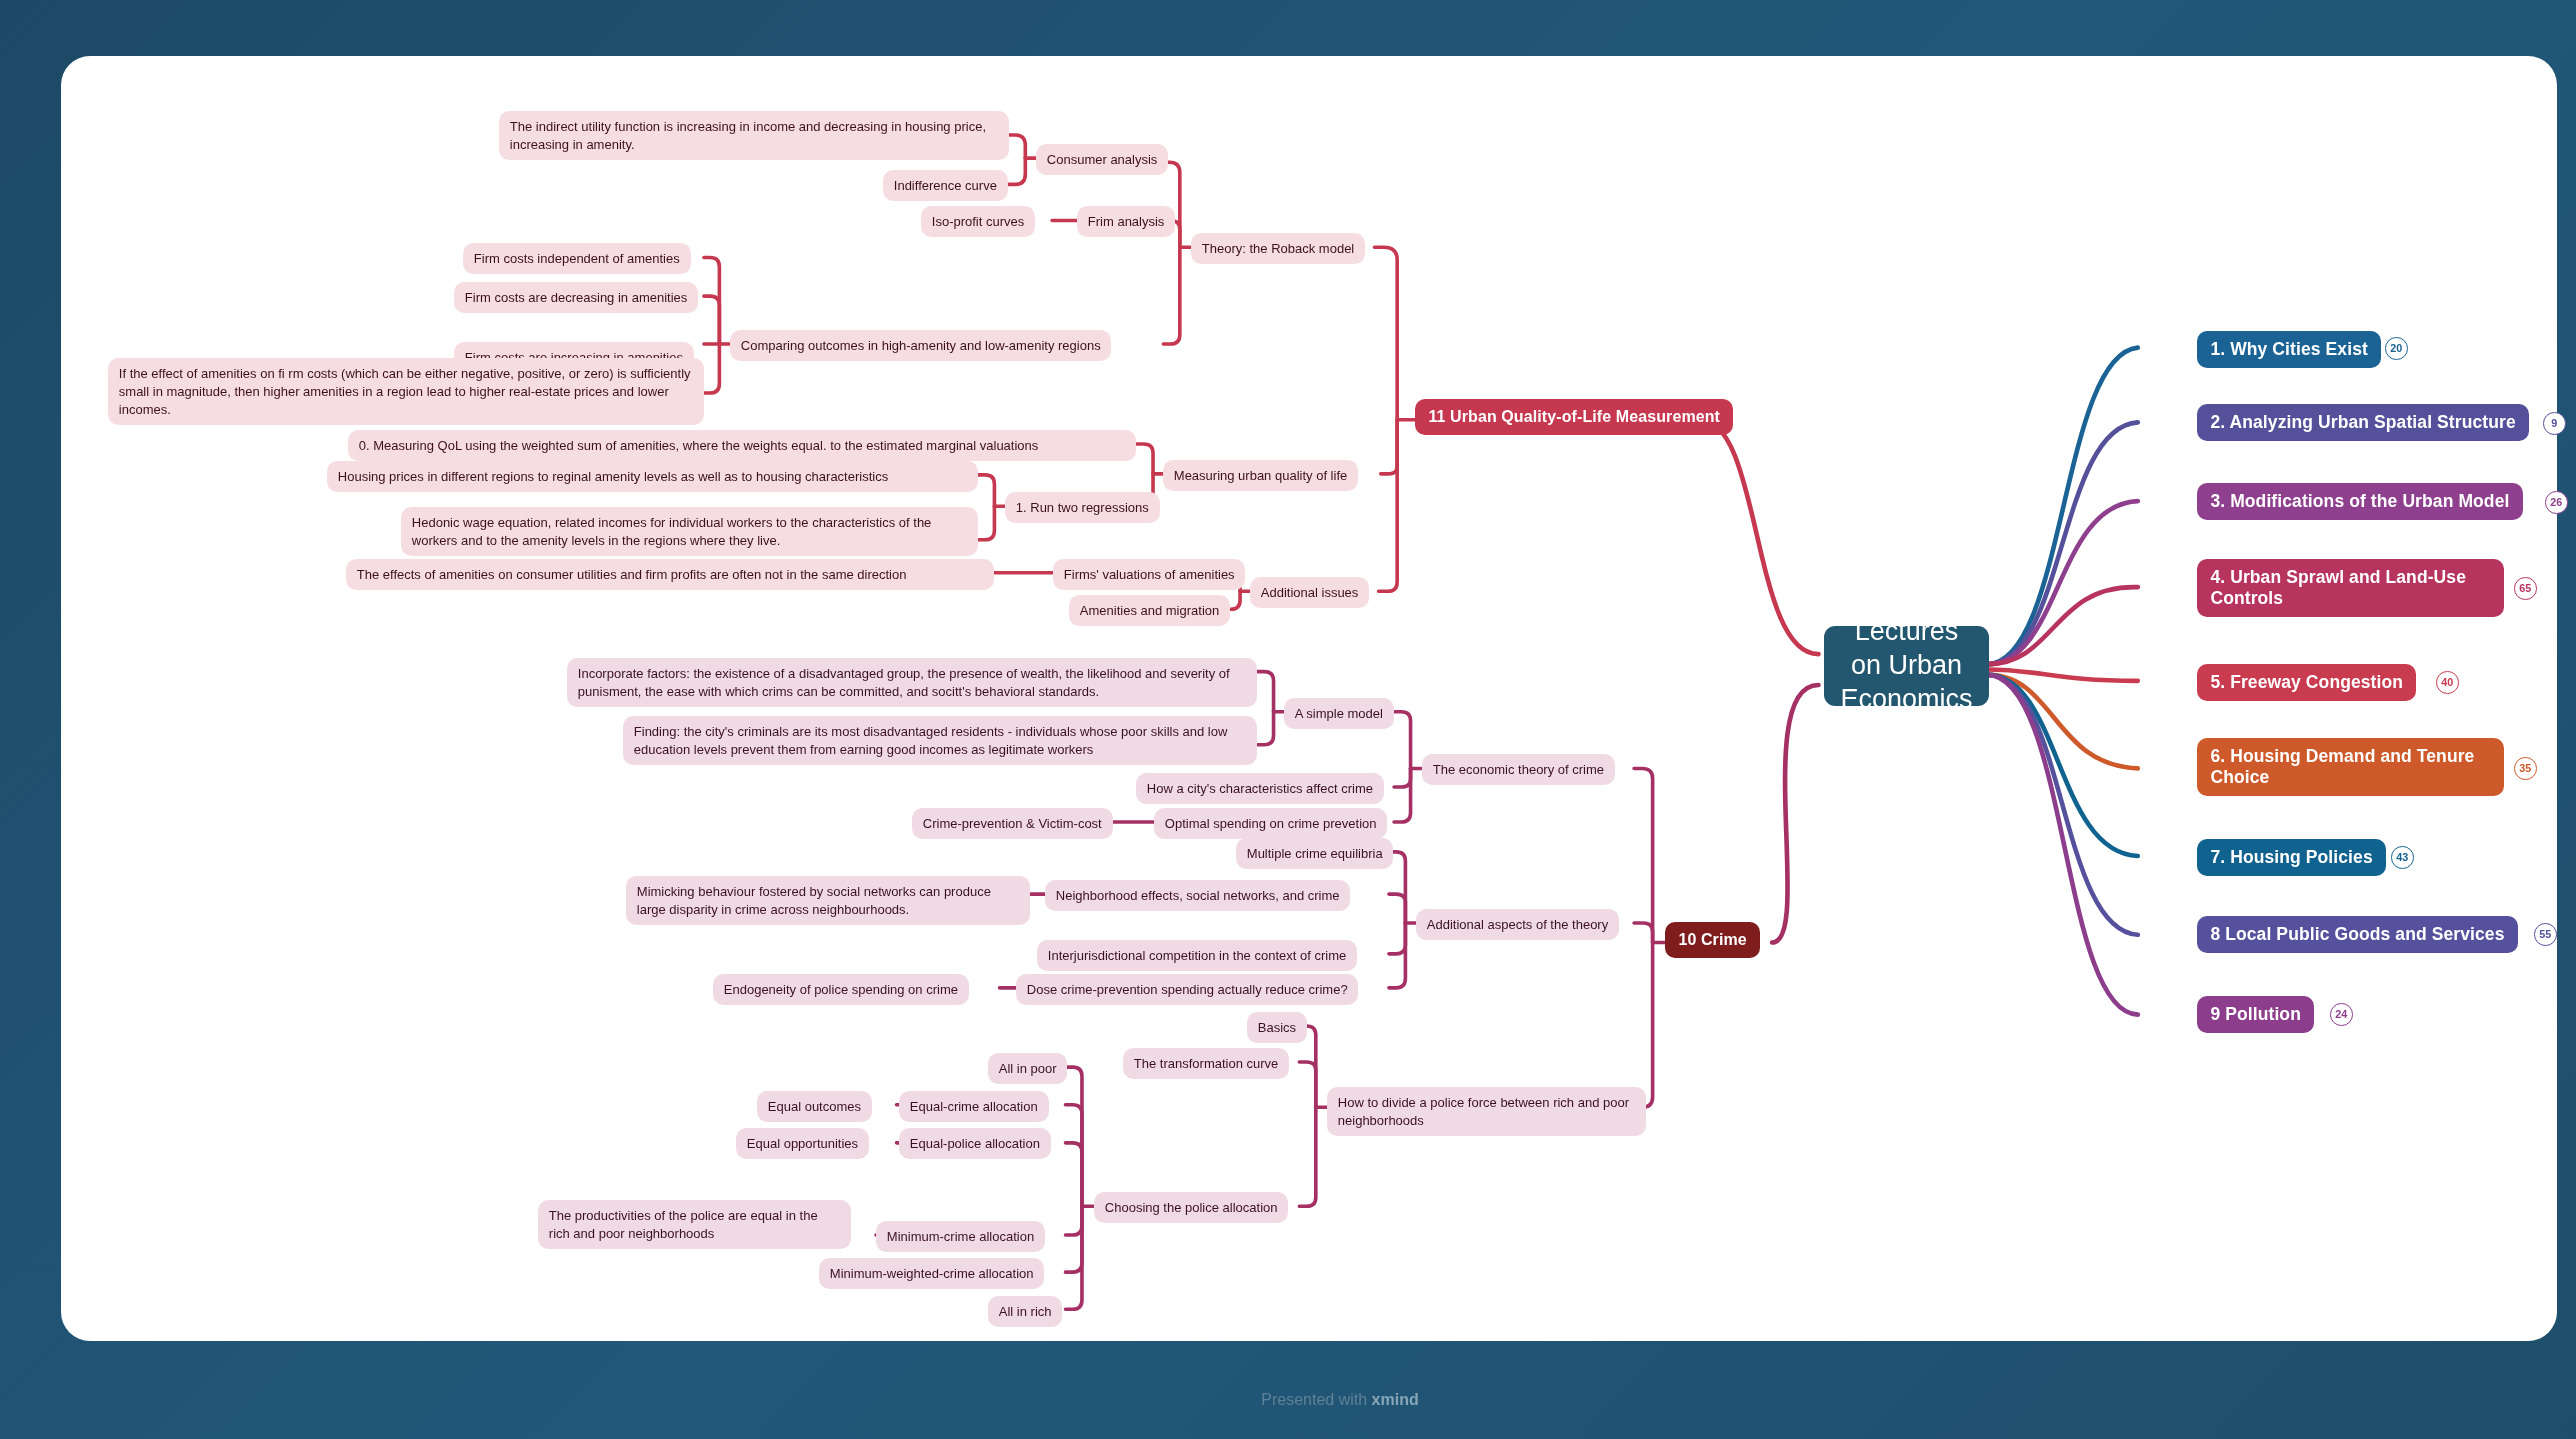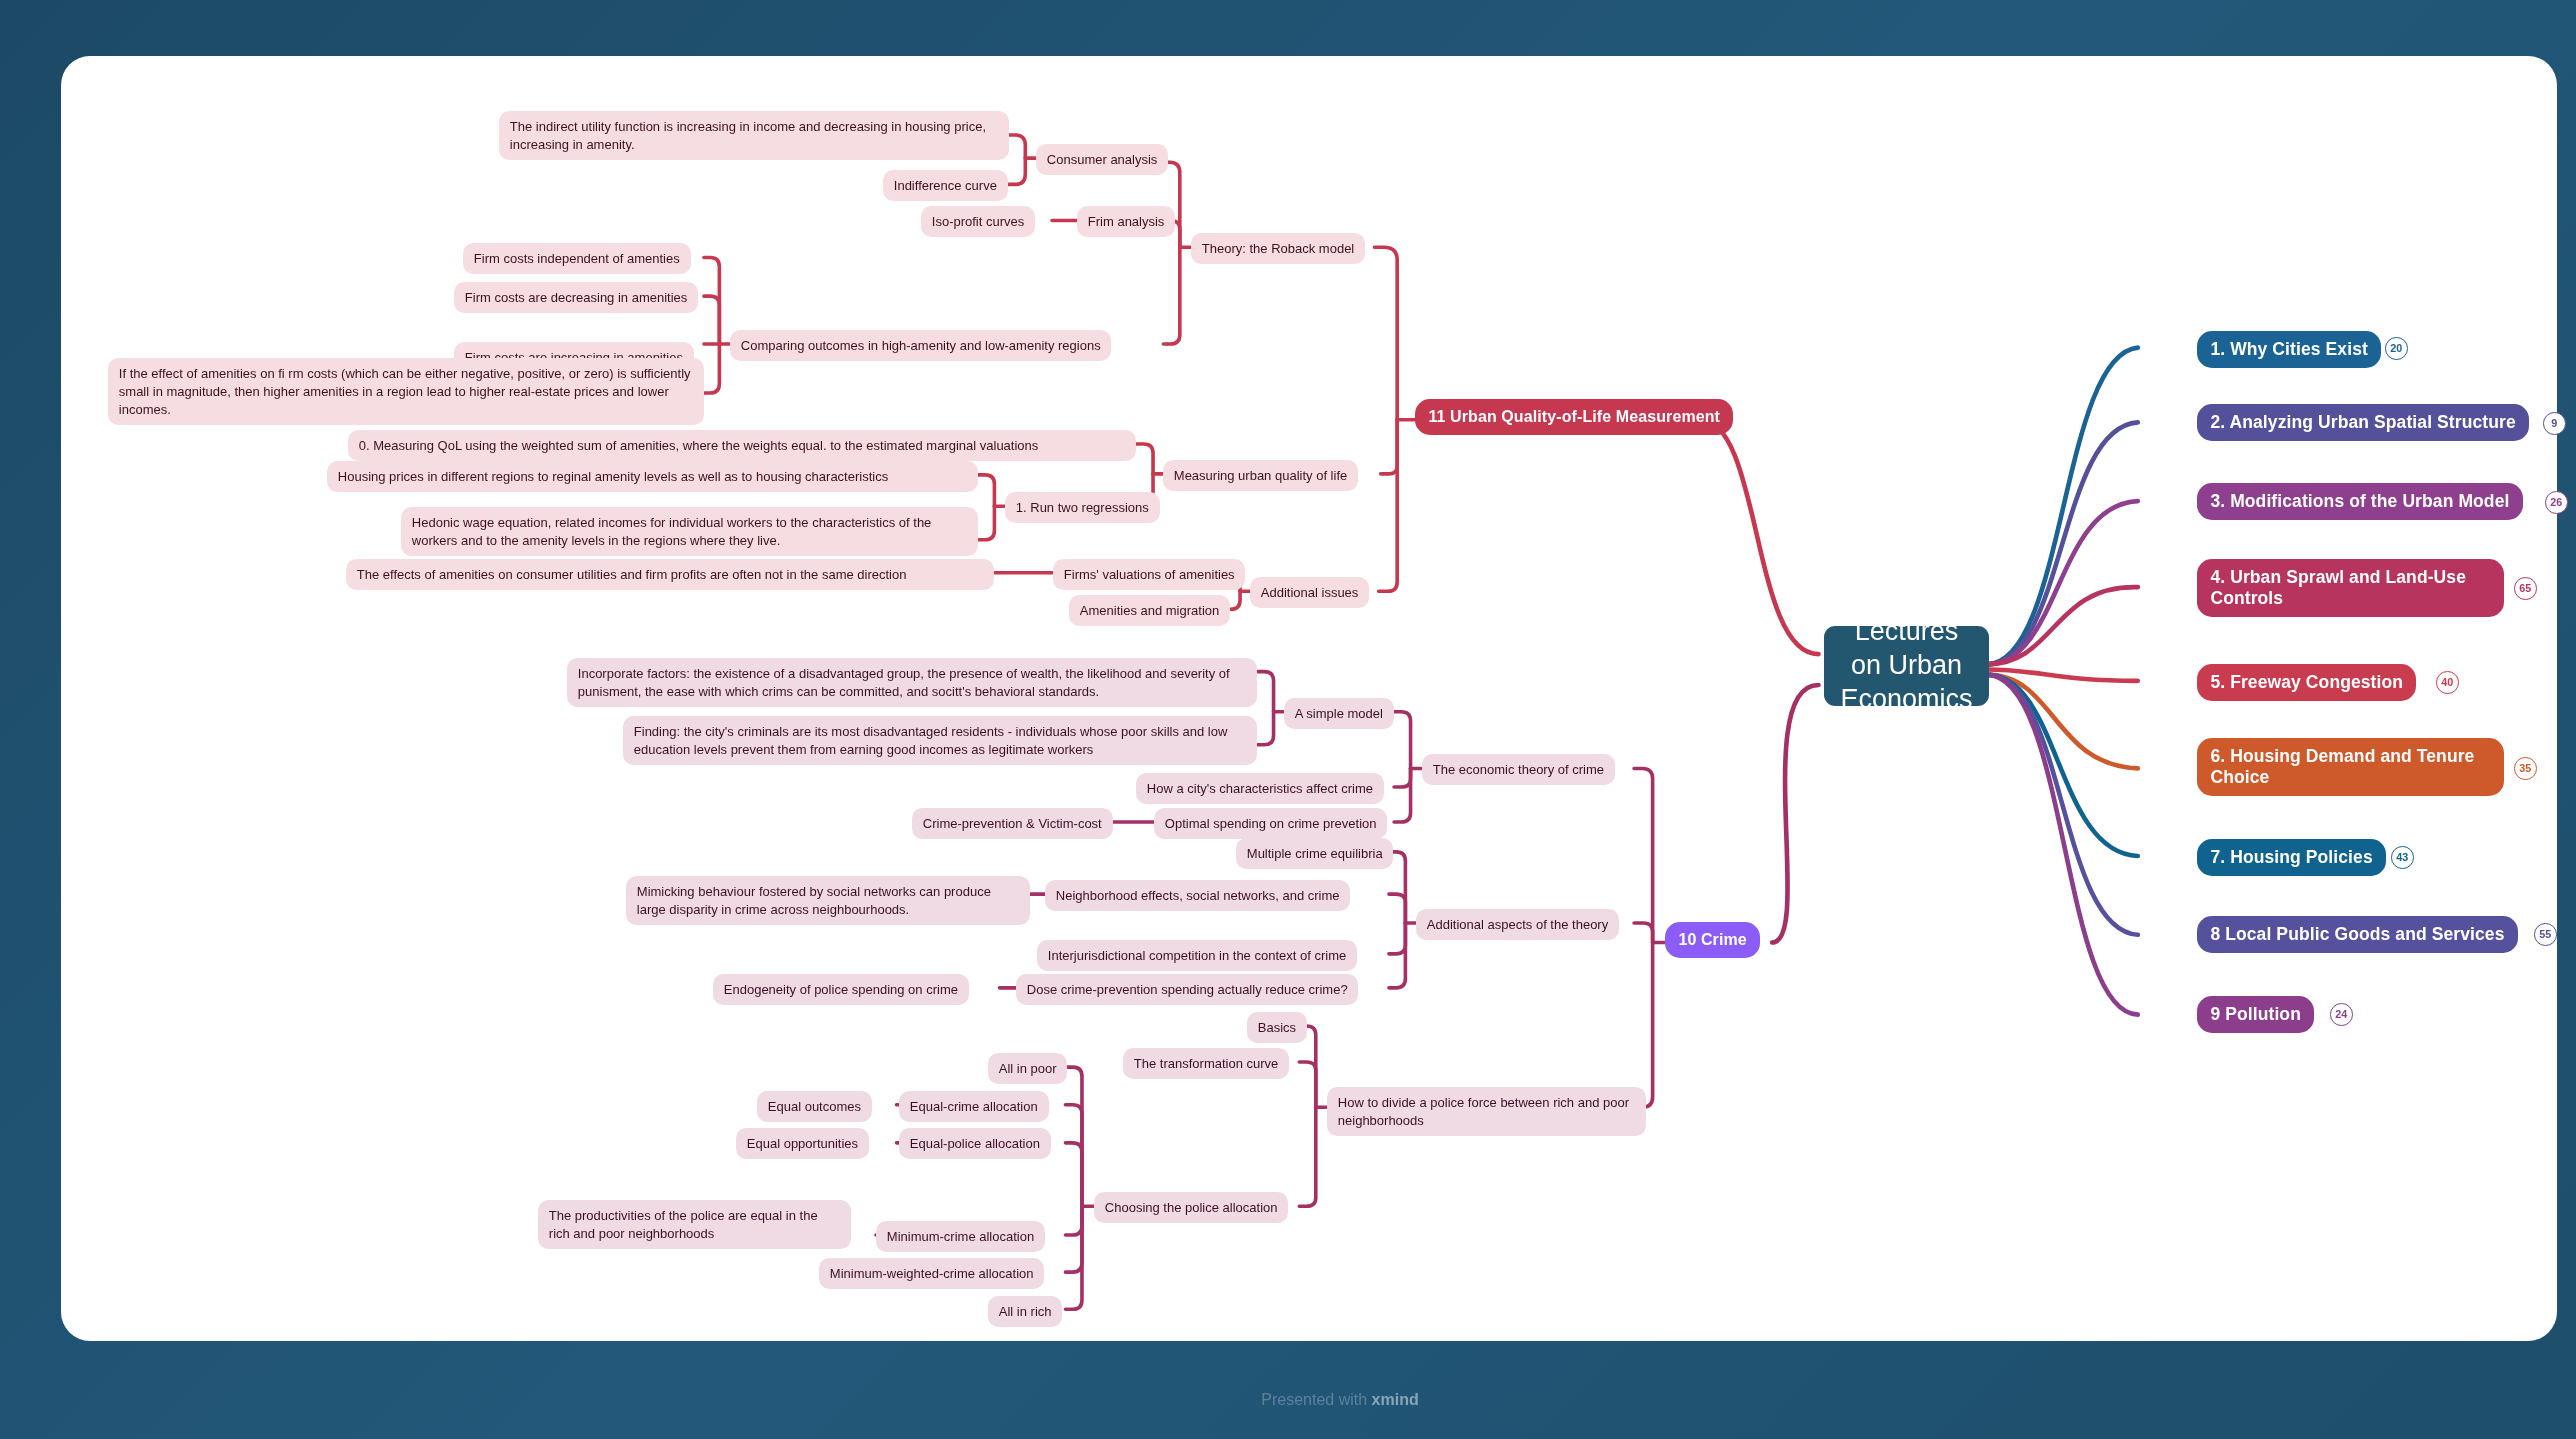--- a/index.html
+++ b/index.html
@@ -28,21 +28,21 @@
     background:#f6dde1;color:#3d1020;
     font-size:13px;line-height:1.38;
     padding:6.7px 10.8px;border-radius:10.3px;
   }
   .leaf.crime{background:#f0dbe4;color:#3b1026;}
 
   
   .topic{
     color:#ffffff;font-weight:bold;
     font-size:17.5px;line-height:1.2;
-    padding:8.2px 13.4px;border-radius:15px;
+    padding:8.2px 13.4px;border-radius:10px;
     letter-spacing:0.1px;
   }
   .topic.small{font-size:16px;}
 
   #root{
     position:absolute;
     background:#23566f;color:#fff;
     border-radius:11.3px;
     display:flex;align-items:center;justify-content:center;
     text-align:center;
@@ -233,21 +233,21 @@
     <span>9 Pollution</span>
   </div>
   <div class="badge" style="left:2330px;top:1003px;color:#8c3d8c;">
     <span>24</span>
   </div>
 
   <div class="node topic small" style="left:1415px;top:399px;background:#c6384f;">
     <span>11 Urban Quality-of-Life Measurement</span>
   </div>
 
-  <div class="node topic small" style="left:1665px;top:922px;background:#8b5cf6;justify-content:center;">
+  <div class="node topic small" style="left:1665px;top:922px;background:#7f1d1d;justify-content:center;">
     <span>10 Crime</span>
   </div>
 
   <div class="node leaf" style="left:1191px;top:233px;">
     <span>Theory: the Roback model</span>
   </div>
 
   <div class="node leaf" style="left:1036px;top:144px;">
     <span>Consumer analysis</span>
   </div>

